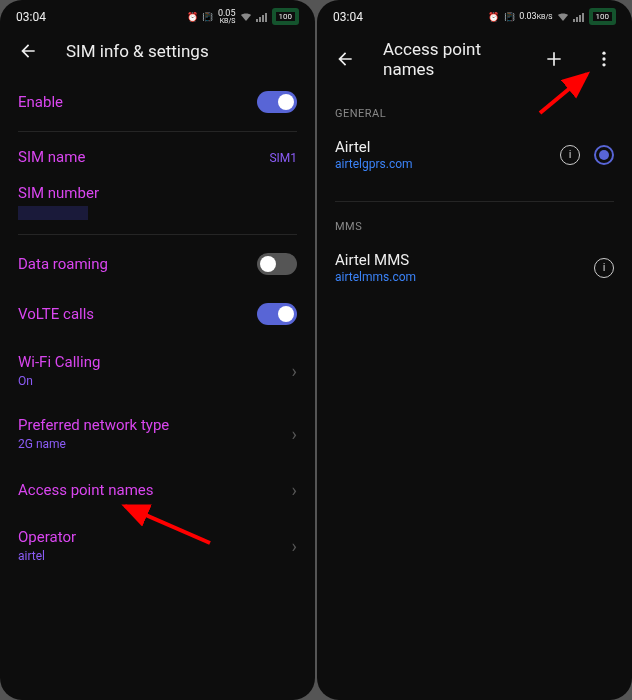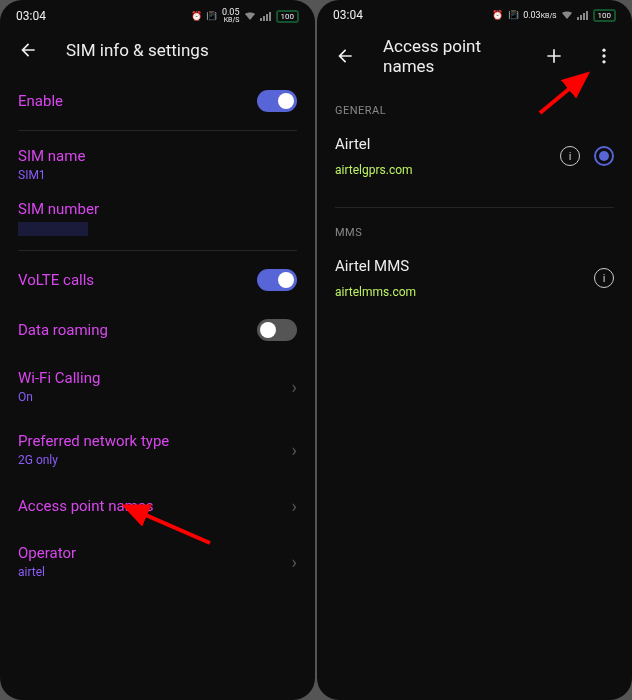--- a/index.html
+++ b/index.html
@@ -1,40 +1,40 @@
 <!DOCTYPE html>
 <html><head>
 <meta charset="utf-8">
 <style>
   * { margin: 0; padding: 0; box-sizing: border-box; font-family: -apple-system, BlinkMacSystemFont, "Segoe UI", Roboto, sans-serif; }
   body { background: #555; width: 632px; height: 700px; display: flex; gap: 2px; }
   .phone { flex: 1; background: #0d0d0d; border-radius: 22px; overflow: hidden; display: flex; flex-direction: column; color: #eee; position: relative; }
   .statusbar { display: flex; justify-content: space-between; align-items: center; padding: 8px 16px 4px; font-size: 12px; }
   .statusbar .right { display: flex; align-items: center; gap: 4px; font-size: 9px; }
-  .battery-pill { border:2px solid #14532d; border-radius:3px; padding:0 3px; font-size:8px; }
+  .battery-pill { border:4px solid #14532d; border-radius:3px; padding:0 3px; font-size:8px; }
   .appbar { display: flex; align-items: center; padding: 10px 16px 14px; gap: 26px; }
   .appbar .title { font-size: 17px; font-weight: 400; flex: 1; }
   .iconbtn { width: 24px; height: 24px; display:flex; align-items:center; justify-content:center; color:#eee; }
   .content { flex:1; padding: 0 18px; overflow:hidden; }
   .row { display:flex; align-items:center; justify-content:space-between; padding: 14px 0; }
   .row .label { font-size: 15px; color:#d946ef; }
   .row .sub { font-size: 12px; color:#8b5cf6; margin-top:3px; }
   .divider { border-top:1px solid #252525; margin: 4px 0; }
   .toggle { width:40px; height:22px; border-radius:11px; position:relative; }
   .toggle.on { background:#5865d6; }
   .toggle.off { background:#555; }
   .toggle .knob { width:16px; height:16px; border-radius:50%; background:#fff; position:absolute; top:3px; }
   .toggle.on .knob { right:3px; }
   .toggle.off .knob { left:3px; }
   .chev { color:#555; font-size:18px; }
   .section-label { font-size:11px; color:#888; letter-spacing:0.5px; padding:14px 0 6px; }
   .apn-row { display:flex; align-items:center; padding:12px 0; }
   .apn-row .txt { flex:1; }
   .apn-row .name { font-size:15px; color:#eee; }
-  .apn-row .host { font-size:12px; color:#bef264; margin-top:10px; }
+  .apn-row .host { font-size:12px; color:#3b82f6; margin-top:1px; }
   .info-ico { width:20px; height:20px; border:1.5px solid #ccc; border-radius:50%; display:flex; align-items:center; justify-content:center; font-size:11px; color:#ccc; margin-right:14px; }
   .radio { width:20px; height:20px; border-radius:50%; border:2px solid #5865d6; display:flex; align-items:center; justify-content:center; }
   .radio.sel .dot { width:10px; height:10px; border-radius:50%; background:#5865d6; }
   .redacted { background:#1a1a3a; width:70px; height:14px; margin-top:4px; }
   .arrow { position:absolute; pointer-events:none; }
   svg { display:block; }
 </style>
 </head>
 <body>
 
@@ -70,52 +70,52 @@
     <div class="title">SIM info &amp; settings</div>
   </div>
   <div class="content">
     <div class="row">
       <span class="label">Enable</span>
       <div class="toggle on">
           <div class="knob"></div>
         </div>
     </div>
     <div class="divider"></div>
-    <div class="row" style="flex-direction:column; align-items:flex-start; padding:12px 0 8px">
+    <div class="row" style="flex-direction:row; align-items:flex-start; padding:12px 0 8px">
       <span class="label">SIM name</span>
       <span class="sub">SIM1</span>
     </div>
     <div class="row" style="flex-direction:column; align-items:flex-start; padding:10px 0">
       <span class="label">SIM number</span>
       <div class="redacted"></div>
     </div>
     <div class="divider"></div>
     <div class="row">
+      <span class="label">Data roaming</span>
+      <div class="toggle off">
+          <div class="knob"></div>
+        </div>
+    </div>
+    <div class="row">
       <span class="label">VoLTE calls</span>
       <div class="toggle on">
           <div class="knob"></div>
         </div>
     </div>
     <div class="row">
-      <span class="label">Data roaming</span>
-      <div class="toggle off">
-          <div class="knob"></div>
-        </div>
-    </div>
-    <div class="row">
       <div>
         <div class="label">Wi-Fi Calling</div>
         <div class="sub">On</div>
       </div>
       <span class="chev">›</span>
     </div>
     <div class="row">
       <div>
         <div class="label">Preferred network type</div>
-        <div class="sub">2G only</div>
+        <div class="sub">2G name</div>
       </div>
       <span class="chev">›</span>
     </div>
     <div class="row">
       <span class="label">Access point names</span>
       <span class="chev">›</span>
     </div>
     <div class="row">
       <div>
         <div class="label">Operator</div>

